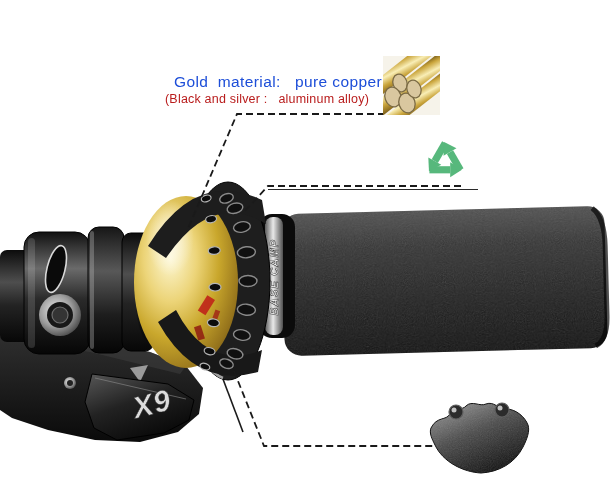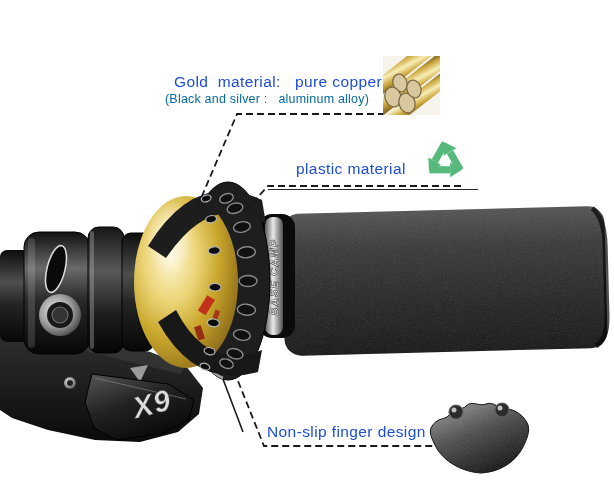--- a/index.html
+++ b/index.html
@@ -5,21 +5,21 @@
   html,body { margin:0; padding:0; background:#fff; }
   .canvas {
     position:relative; width:614px; height:500px; background:#ffffff;
     overflow:hidden; font-family:"Liberation Sans", sans-serif;
   }
   .abs { position:absolute; }
   .label {
     position:absolute; color:#1d4ed8; font-size:15.5px; font-weight:500;
     letter-spacing:.4px; white-space:pre; line-height:1.1;
   }
-  .label.red { color:#0369a1; font-size:12.5px; font-weight:500; letter-spacing:.2px; }
+  .label.red { color:#b91c1c; font-size:12.5px; font-weight:500; letter-spacing:.2px; }
   svg { display:block; }
 </style>
 </head>
 <body>
 
 <div class="canvas">
 
   <svg class="abs" style="left:0;top:0" width="614" height="500" viewBox="0 0 614 500">
     <defs>
       <linearGradient id="tubeG" x1="0" y1="0" x2="0" y2="1">
@@ -186,22 +186,20 @@
     <g fill="none" stroke="#1a1a1a" stroke-width="1.8" stroke-dasharray="7 4">
       <path d="M 440,114 L 237,114 L 187,231"></path>
       <path d="M 461,186 L 268,186 L 244,212"></path>
       <path d="M 234,371 L 264,446 L 448,446"></path>
     </g>
     <line x1="268" y1="189.5" x2="478" y2="189.5" stroke="#2a2a2a" stroke-width="1.2"></line>
   </svg>
 
   <div class="label" style="left:174px;top:73px">Gold  material:   pure copper</div>
   <div class="label red" style="left:165px;top:93px">(Black and silver :   aluminum alloy)</div>
-  <div class="label" style="left:296px;top:160px">plastic material</div>
-  <div class="label" style="left:267px;top:423px">Non-slip finger design</div>
 
   <svg class="abs" style="left:383px;top:56px" width="57" height="59" viewBox="0 0 57 59">
     <defs>
         <clipPath id="rodClip">
           <rect x="0" y="0" width="57" height="59"></rect>
         </clipPath>
       </defs>
     <g clip-path="url(#rodClip)">
       <rect x="0" y="0" width="57" height="59" fill="#f6f3ea"></rect>
       <g transform="rotate(-38 28 30)">

